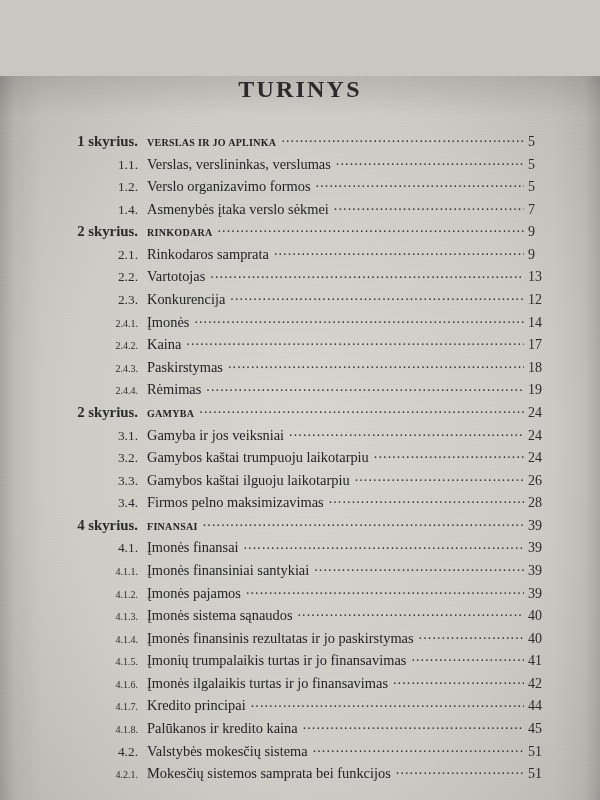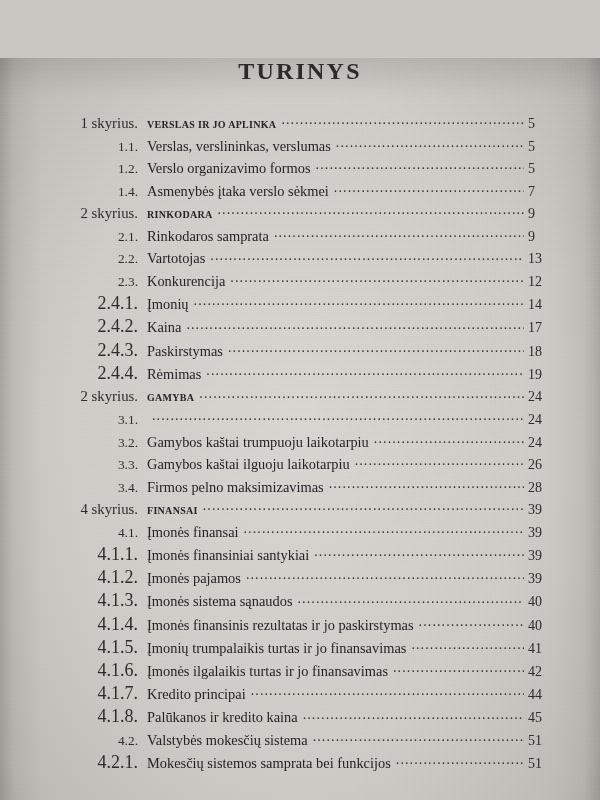--- a/index.html
+++ b/index.html
@@ -48,21 +48,21 @@
     z-index: 3;
     padding: 0;
   }
 
   .doc-title {
     text-align: center;
     font-size: 24px;
     letter-spacing: 2.2px;
     font-weight: bold;
     color: #2b2b2b;
-    margin-top: 58px;
+    margin-top: 76px;
     margin-bottom: 26px;
     font-family: "Liberation Serif", serif;
   }
 
   .toc {
     margin: 0 46px 0 52px;
   }
 
   .row {
     display: flex;
@@ -75,30 +75,30 @@
   }
 
   .num {
     flex: 0 0 auto;
     text-align: right;
     padding-right: 9px;
     color: #2c2c2c;
   }
   .num.w-chapter {
     width: 86px;
-    font-weight: normal;
+    font-weight: bold;
     font-size: 14.8px;
   }
   .num.w-l2 {
     width: 86px;
     font-size: 13.4px;
   }
   .num.w-l3 {
     width: 86px;
-    font-size: 18px;
+    font-size: 10px;
   }
 
   .label {
     flex: 0 0 auto;
     color: #232326;
   }
   .label.chapter {
     font-weight: bold;
     font-size: 10px;
     letter-spacing: 0.3px;
@@ -182,21 +182,21 @@
           <span class="page">13</span>
         </div>
         <div class="row">
           <span class="num w-l2">2.3.</span>
           <span class="label">Konkurencija</span>
           <span class="leader"></span>
           <span class="page">12</span>
         </div>
         <div class="row">
           <span class="num w-l3">2.4.1.</span>
-          <span class="label">Įmonių</span>
+          <span class="label">Įmonės</span>
           <span class="leader"></span>
           <span class="page">14</span>
         </div>
         <div class="row">
           <span class="num w-l3">2.4.2.</span>
           <span class="label">Kaina</span>
           <span class="leader"></span>
           <span class="page">17</span>
         </div>
         <div class="row">
@@ -212,20 +212,21 @@
           <span class="page">19</span>
         </div>
         <div class="row">
           <span class="num w-chapter">2 skyrius.</span>
           <span class="label chapter">GAMYBA</span>
           <span class="leader"></span>
           <span class="page">24</span>
         </div>
         <div class="row">
           <span class="num w-l2">3.1.</span>
+          <span class="label">Gamyba ir jos veiksniai</span>
           <span class="leader"></span>
           <span class="page">24</span>
         </div>
         <div class="row">
           <span class="num w-l2">3.2.</span>
           <span class="label">Gamybos kaštai trumpuoju laikotarpiu</span>
           <span class="leader"></span>
           <span class="page">24</span>
         </div>
         <div class="row">

